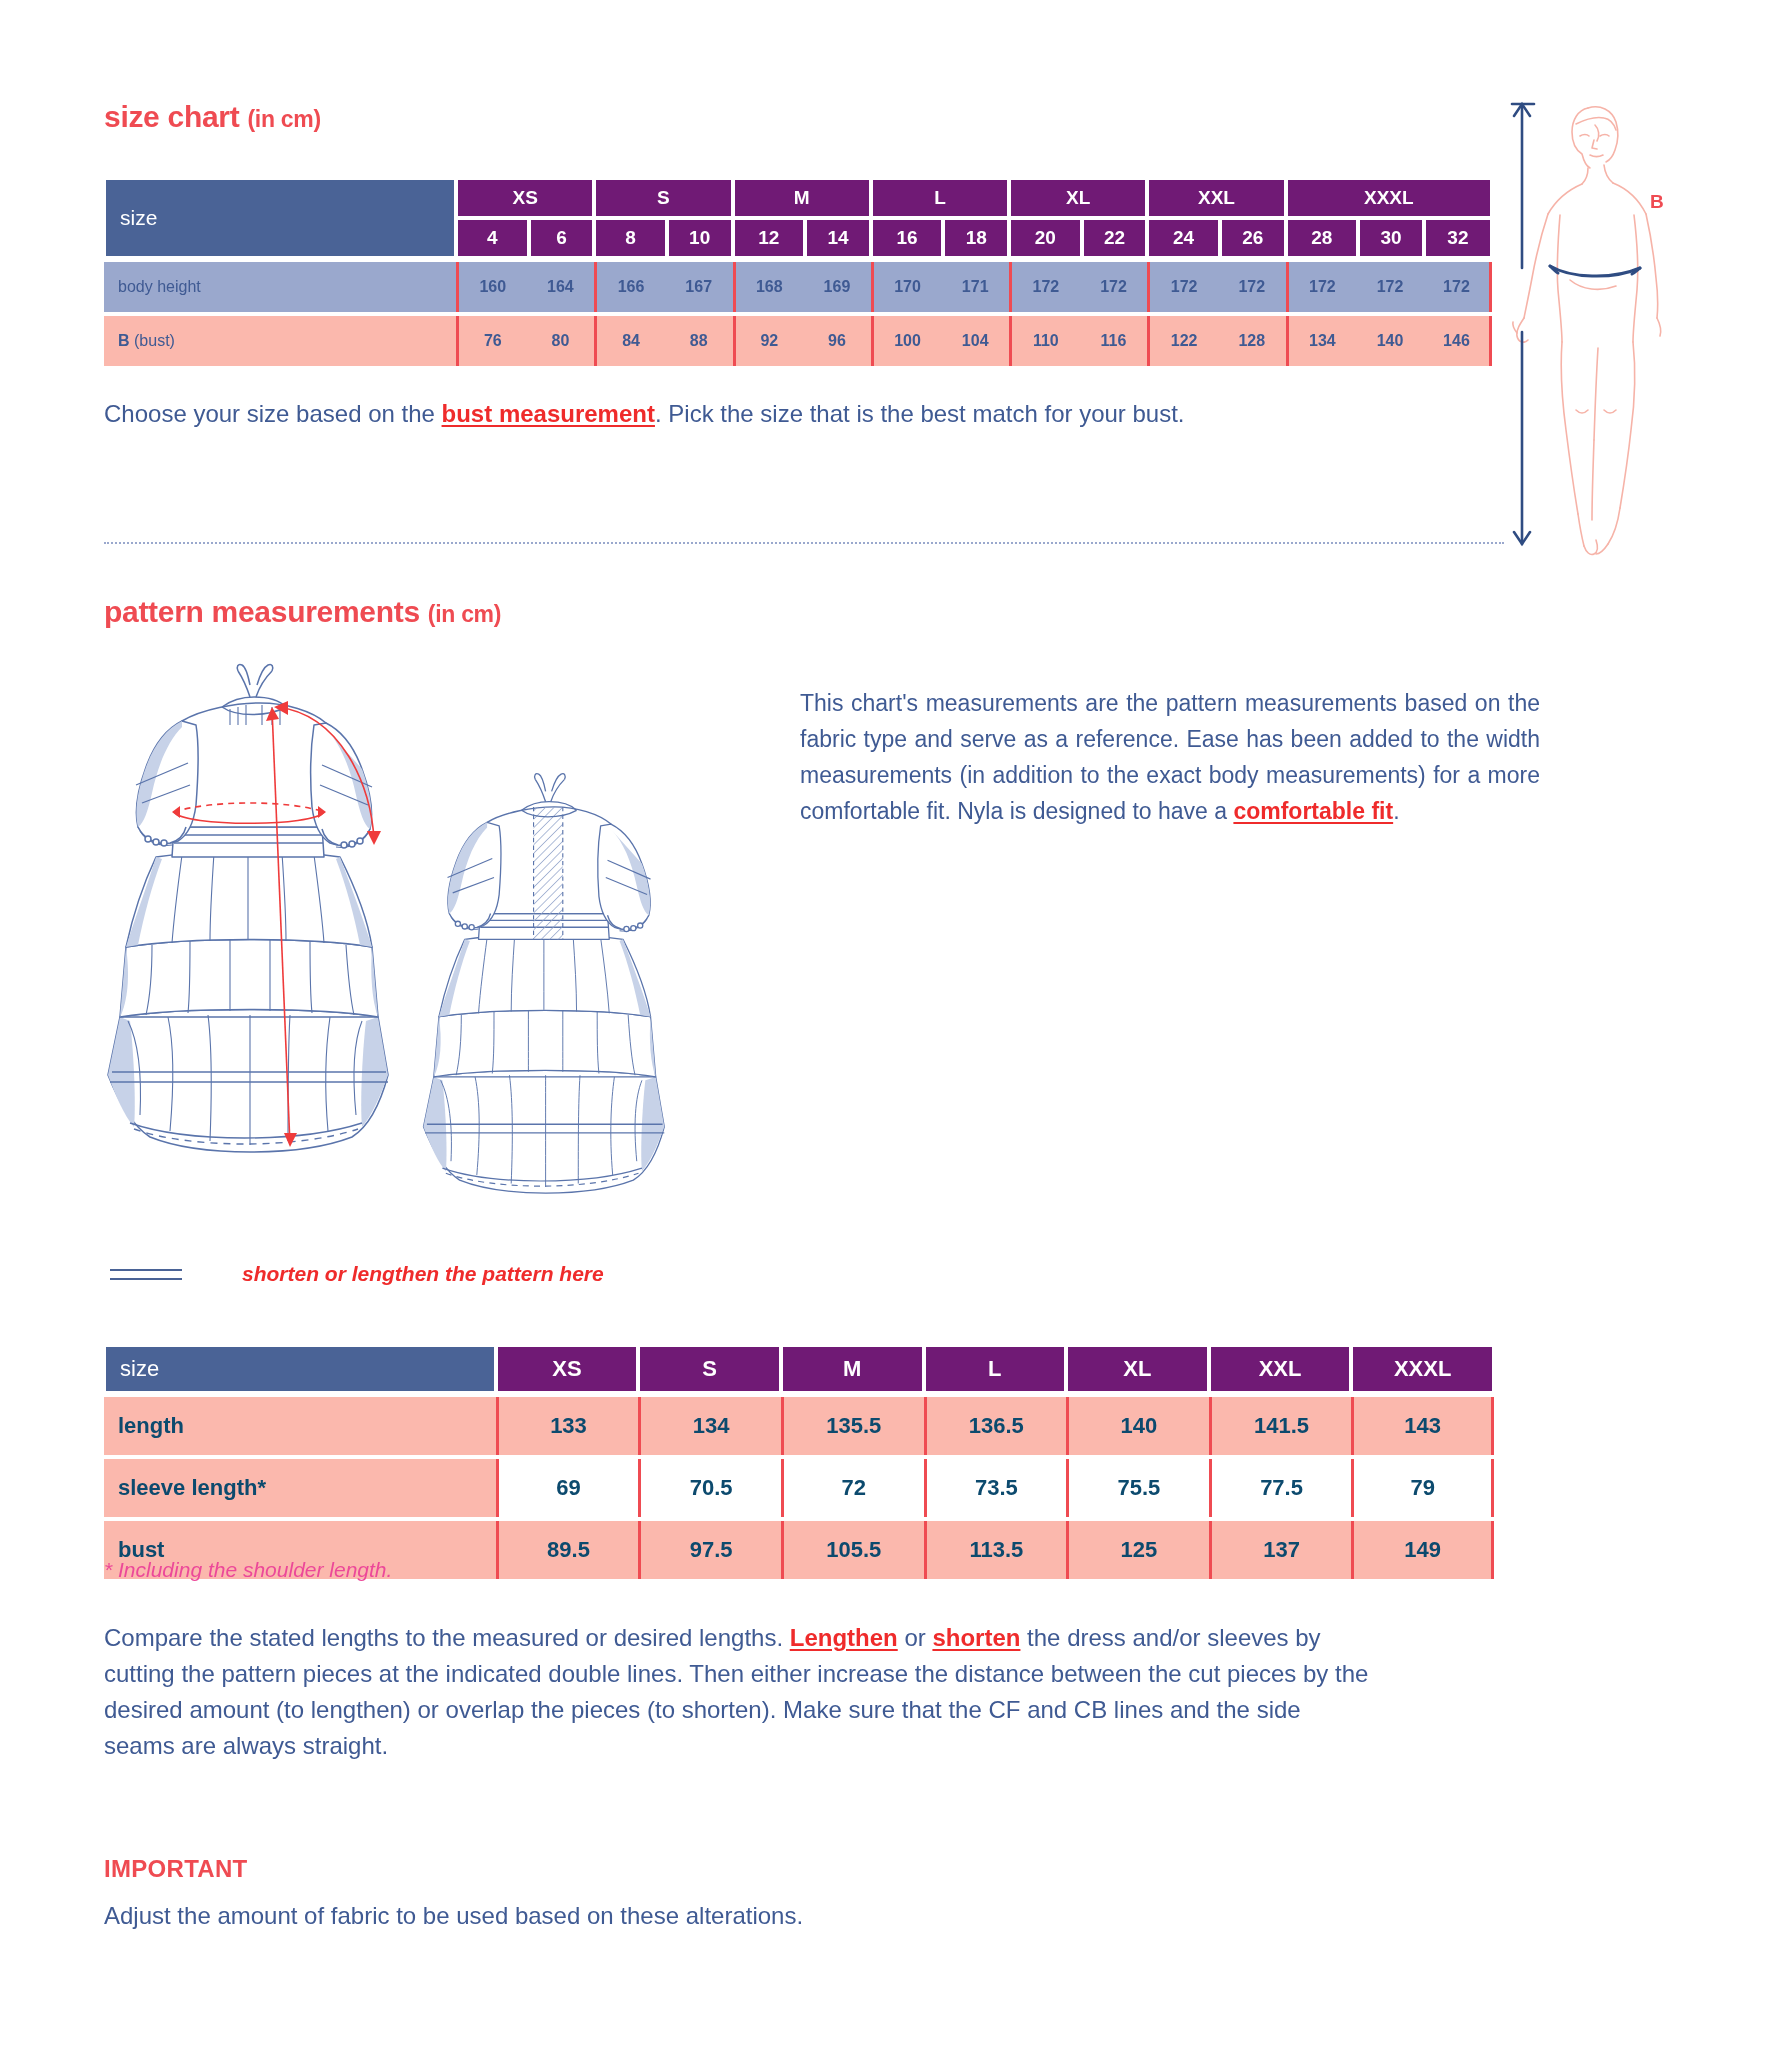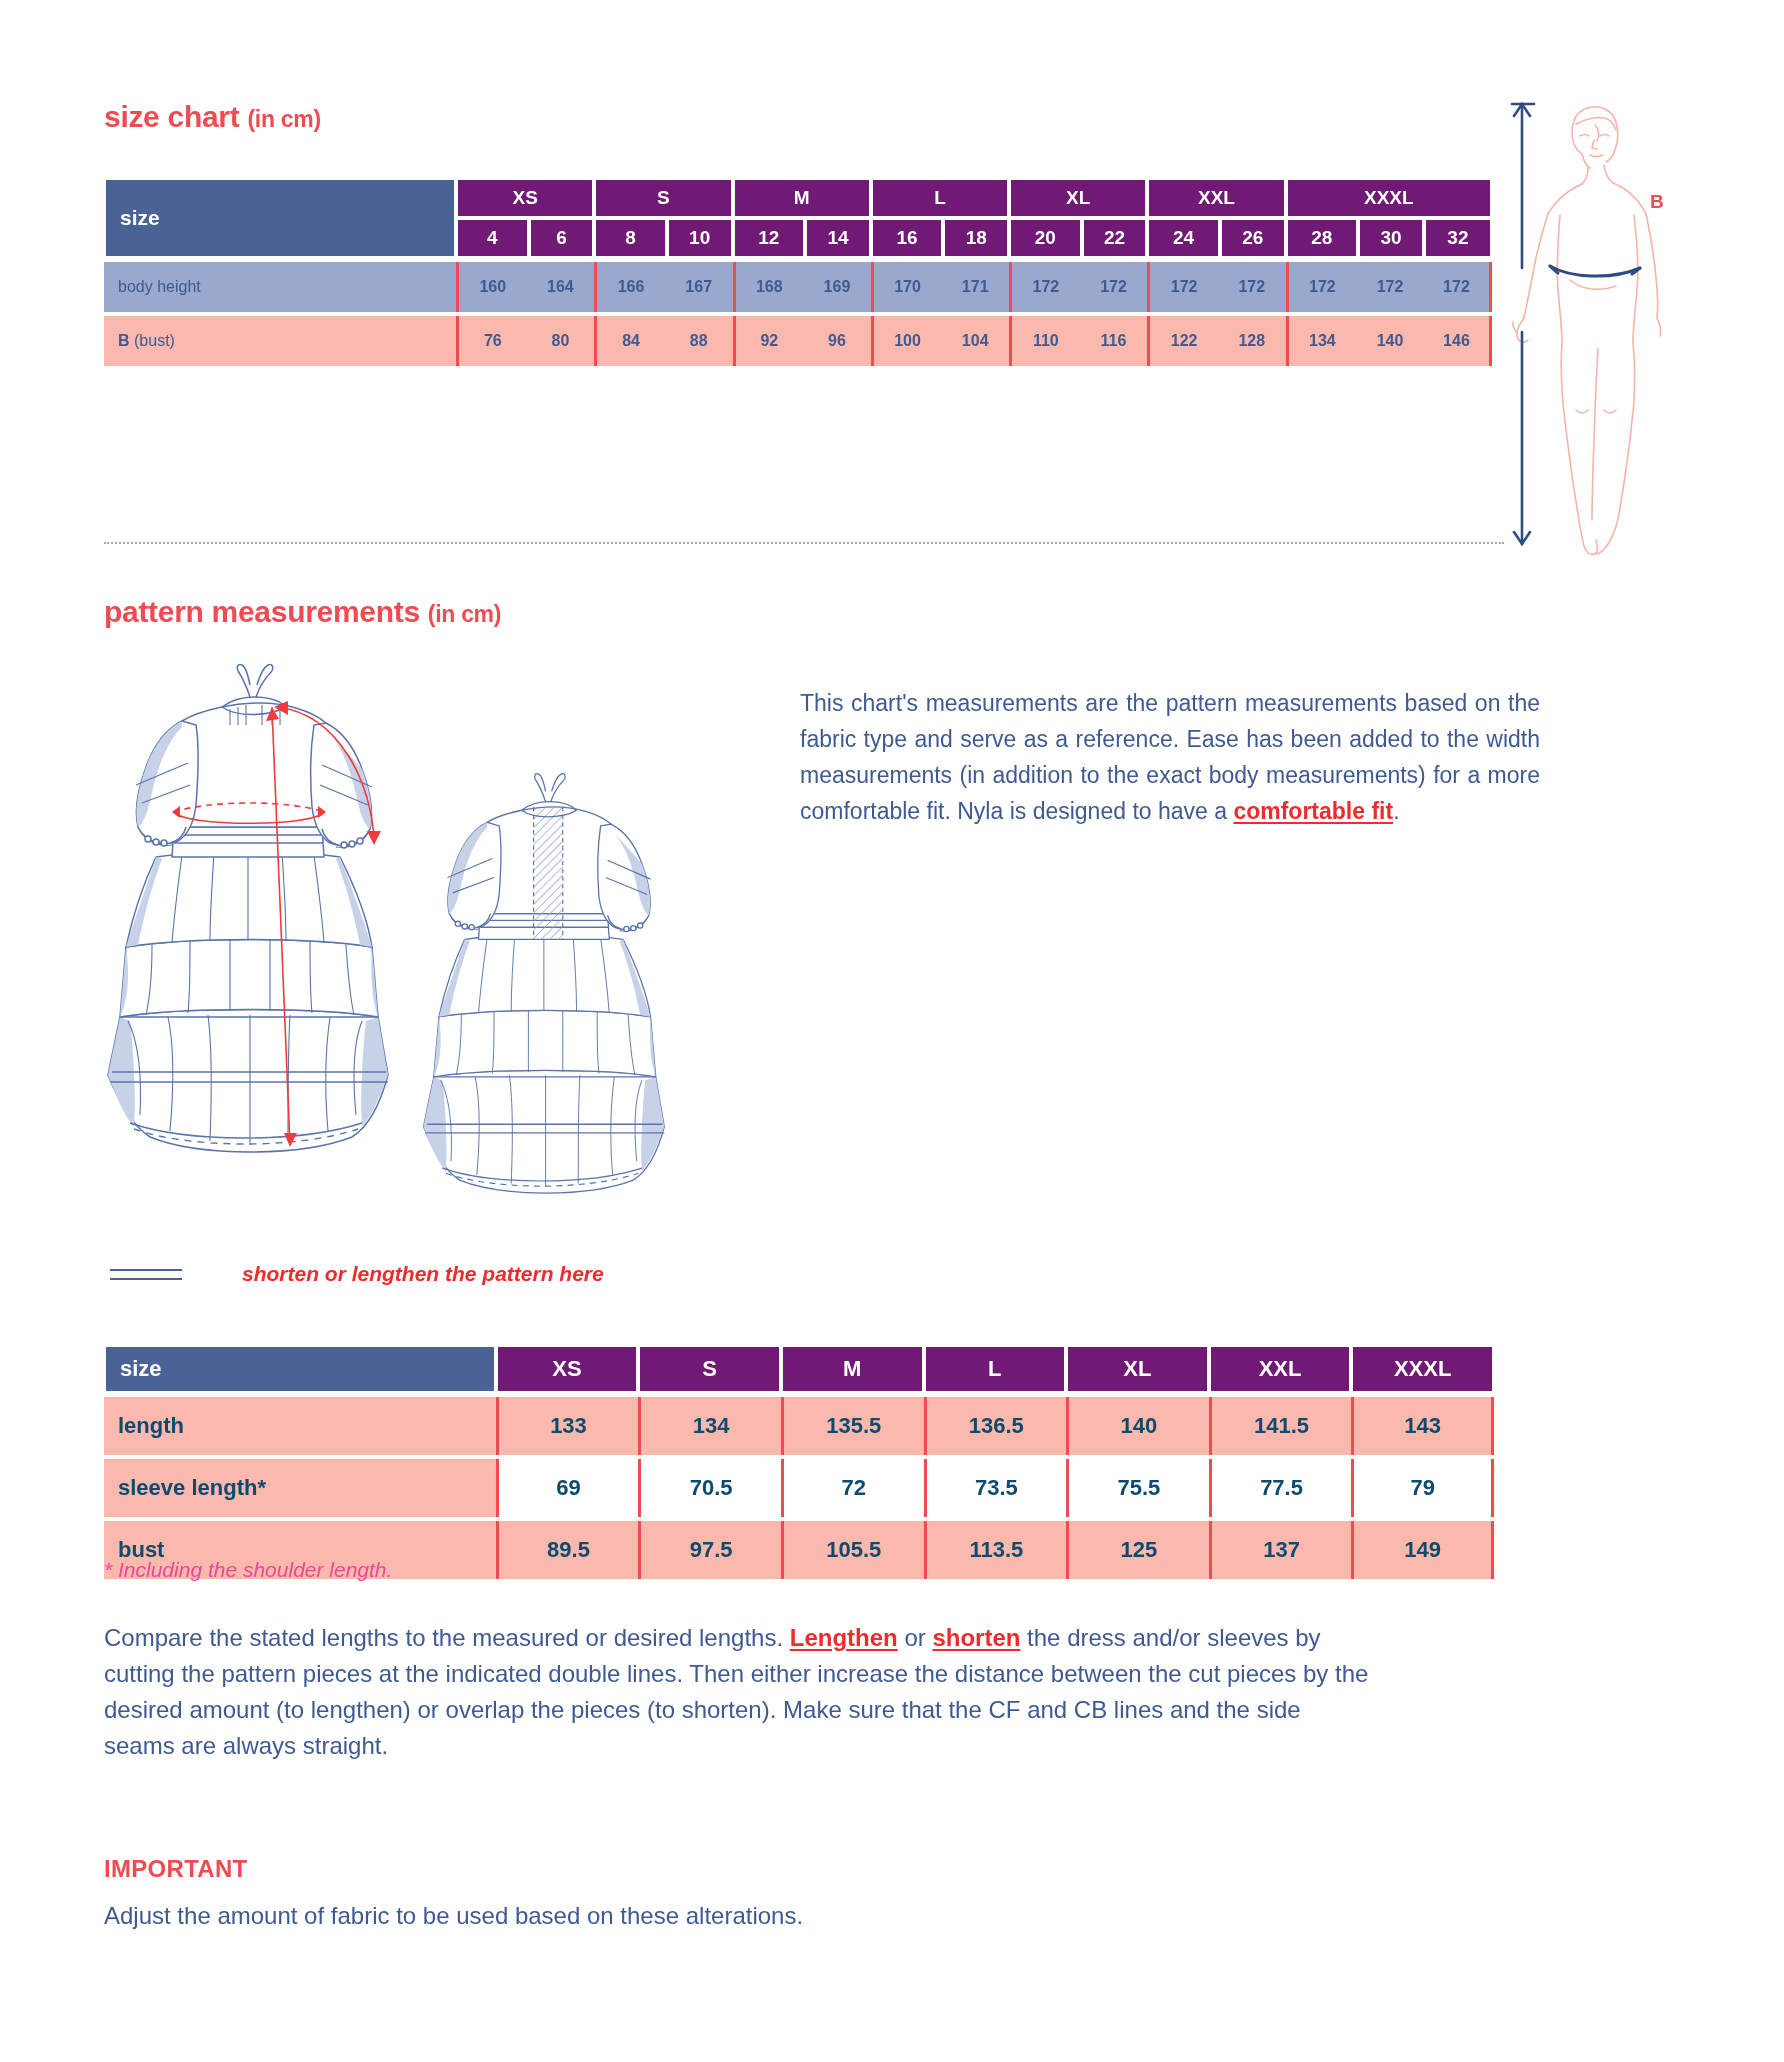--- a/index.html
+++ b/index.html
@@ -27,21 +27,21 @@
   .hdr-cell {
     background: #701a75;
     color: #ffffff;
     font-weight: 700;
     text-align: center;
     border: 2px solid #ffffff;
   }
   .hdr-label {
     background: #4a6396;
     color: #ffffff;
-    font-weight: 700;
+    font-weight: 400;
     text-align: left;
     border: 2px solid #ffffff;
     padding-left: 14px;
   }
 
   
   #size-chart-table { position: absolute; left: 104px; top: 178px; width: 1388px; }
   #size-chart-table td { font-size: 16px; }
   #size-chart-table .alpha { height: 40px; font-size: 19px; }
   #size-chart-table .num   { height: 40px; font-size: 19px; }
@@ -217,20 +217,23 @@
       <td>116</td>
       <td class="grp-start">122</td>
       <td>128</td>
       <td class="grp-start">134</td>
       <td>140</td>
       <td class="grp-end">146</td>
     </tr>
   </tbody>
     </table>
 
+  <div id="choose-line">
+    <span>Choose your size based on the </span><span class="hl-red">bust measurement</span><span>. Pick the size that is the best match for your bust.</span>
+  </div>
 
   <div id="divider"></div>
 
   <div id="body-figure">
     <svg width="200" height="480" viewBox="0 0 200 480" xmlns="http://www.w3.org/2000/svg">
       <g fill="none" stroke="#f6b3a8" stroke-width="1.6" stroke-linecap="round" stroke-linejoin="round">
 
         <path d="M88 28 C78 30 72 40 72 52 C72 62 76 70 82 74 C84 82 86 86 90 88"></path>
         <path d="M88 28 C100 24 112 30 116 42 C119 52 118 62 115 70 C113 76 110 80 106 82"></path>
         <path d="M76 44 C84 40 94 36 104 38 C110 39 114 44 116 50"></path>

